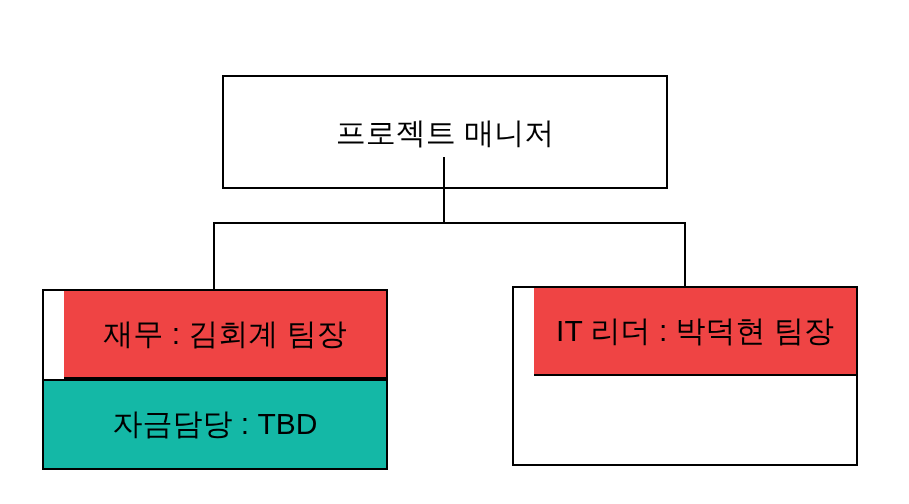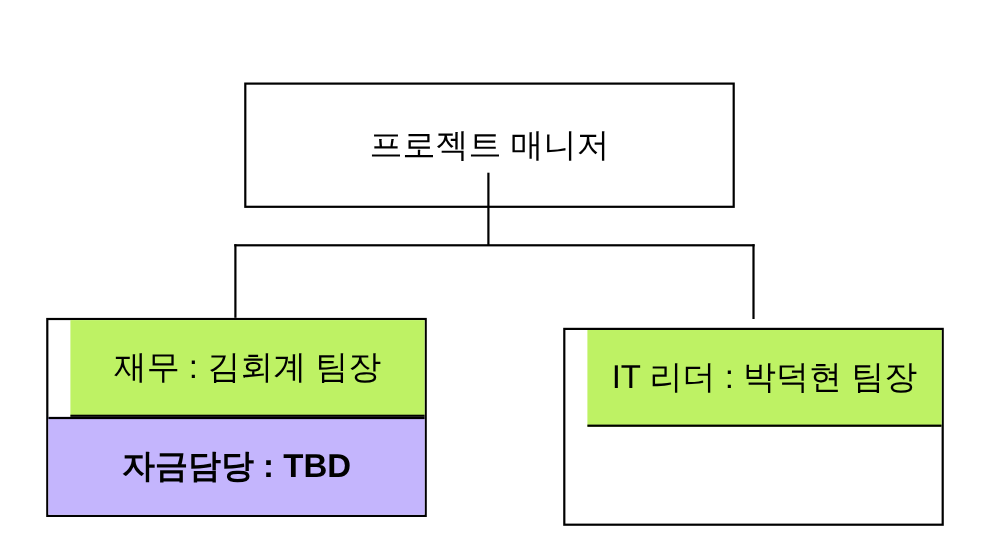--- a/index.html
+++ b/index.html
@@ -40,43 +40,42 @@
     white-space: nowrap;
   }
   .node-child-left {
     left: 42px;
     top: 289px;
     width: 346px;
     height: 181px;
   }
   .node-child-right {
     left: 512px;
-    top: 298px;
+    top: 286px;
     width: 346px;
     height: 180px;
   }
   .cell {
     box-sizing: border-box;
     display: flex;
     justify-content: center;
     align-items: center;
     font-size: 30px;
     white-space: nowrap;
   }
   .cell-role {
     height: 88px;
-    background: #bef264;
+    background: #ef4444;
     border-bottom: 2.5px solid #000000;
     margin-left: 20px;
   }
   .cell-assignment {
     flex: 1;
-    background: #c4b5fd;
+    background: #14b8a6;
     border-top: 2.5px solid #000000;
-    font-weight: bold;
   }
   .connector {
     position: absolute;
     background: #000000;
   }
   .conn-stem    { left: 443px; top: 157px; width: 2px;   height: 66px; }
   .conn-crossbar{ left: 213px; top: 222px; width: 473px; height: 2px;  }
   .conn-drop-l  { left: 213px; top: 222px; width: 2px;   height: 67px; }
   .conn-drop-r  { left: 684px; top: 222px; width: 2px;   height: 68px; }
 </style>

